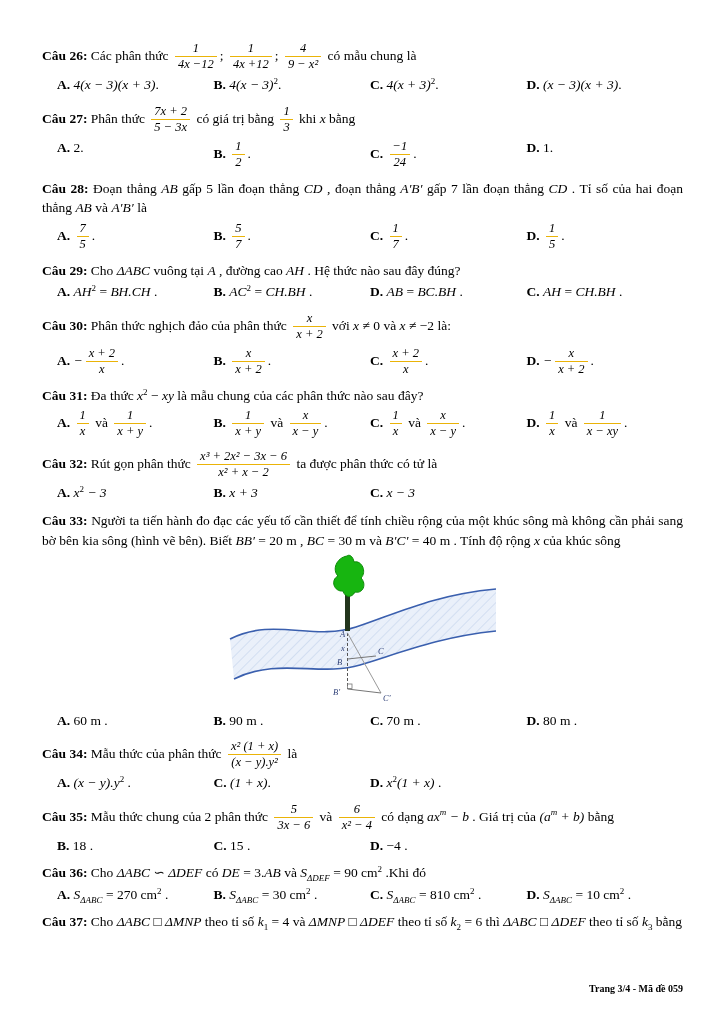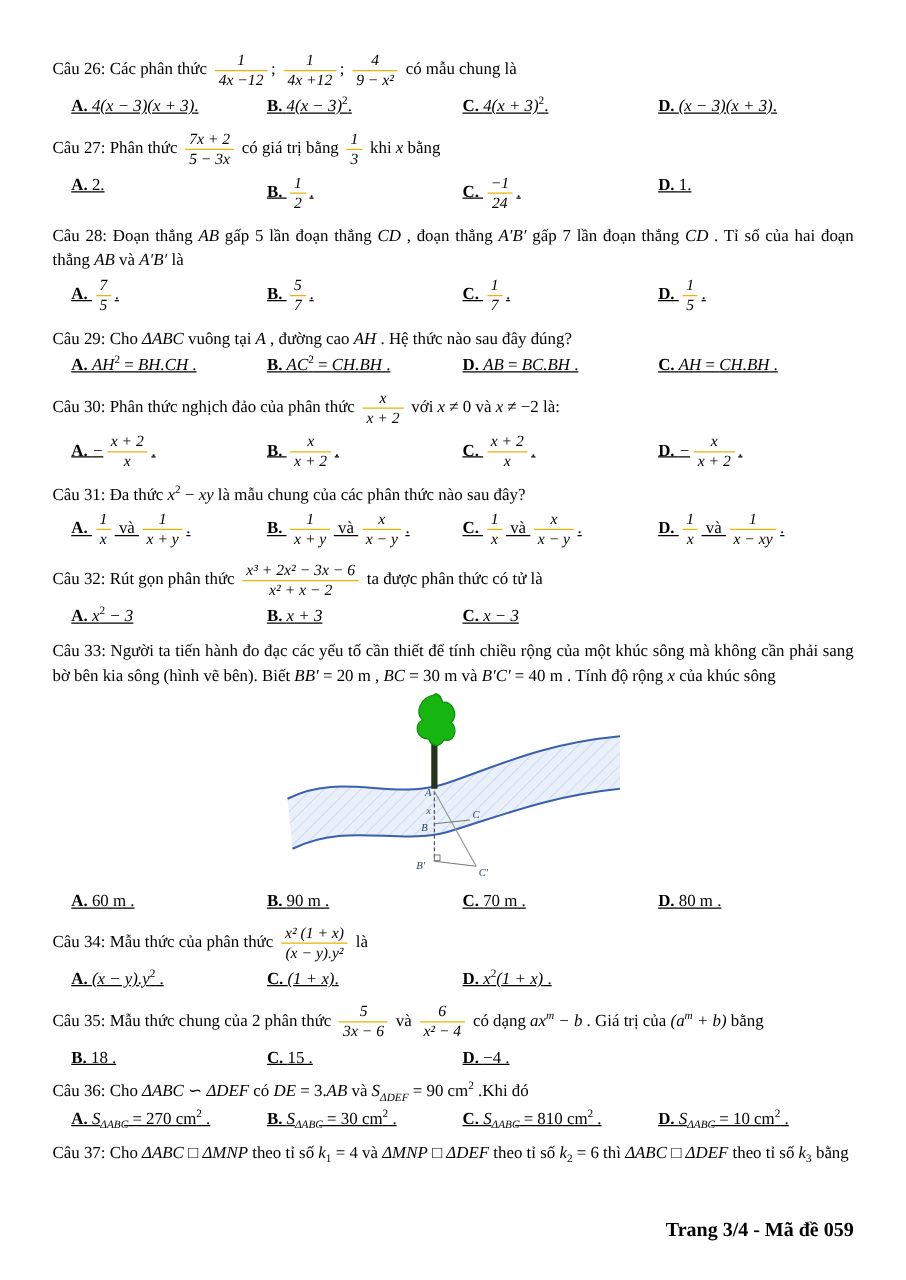--- a/index.html
+++ b/index.html
@@ -4,35 +4,35 @@
 <style>
   * { margin:0; padding:0; box-sizing:border-box; }
   html,body { background:#ffffff; }
   .page {
     width:725px; height:1024px; background:#ffffff; color:#000;
     font-family:"Liberation Serif", serif; font-size:13.5px; line-height:1.45;
     padding:40px 42px 0 42px; position:relative; overflow:hidden; margin:0 auto;
   }
   .question { margin-bottom:8px; }
   .stem { text-align:justify; }
-  .qnum { font-weight:normal; }
+  .qnum { font-weight:bold; }
   .math { font-style:italic; }
   sup,sub { font-size:9px; line-height:0; }
   .options { display:flex; padding-left:15px; margin-top:2px; }
-  .opt { width:25%; padding-right:4px;text-decoration:underline; }
+  .opt { width:25%; padding-right:4px; }
   .olabel { font-weight:bold; }
   .frac {
     display:inline-flex; flex-direction:column; vertical-align:middle;
     text-align:center; margin:1px 3px; font-size:12.5px; line-height:1.2;
   }
   .frac .num, .frac .den { display:block; padding:0 3px; white-space:nowrap; }
   .frac .den { border-top:1px solid #eab308; }
   .figure { text-align:center; margin:3px 0 2px 0; }
   .figlbl { font-family:"Liberation Serif", serif; font-style:italic; font-size:8.5px; fill:#33447a; }
-  .footer { position:absolute; bottom:28px; right:42px; font-weight:bold; font-size:16px; }
+  .footer { position:absolute; bottom:28px; right:42px; font-weight:bold; font-size:10px; }
 </style>
 </head>
 <body>
 
 <div class="page">
   <div>
       <div class="question">
         <div class="stem"><span class="qnum">Câu 26: </span><span>Các phân thức </span><span class="frac">
             <span class="num math">1</span>
             <span class="den math">4x −12</span>

